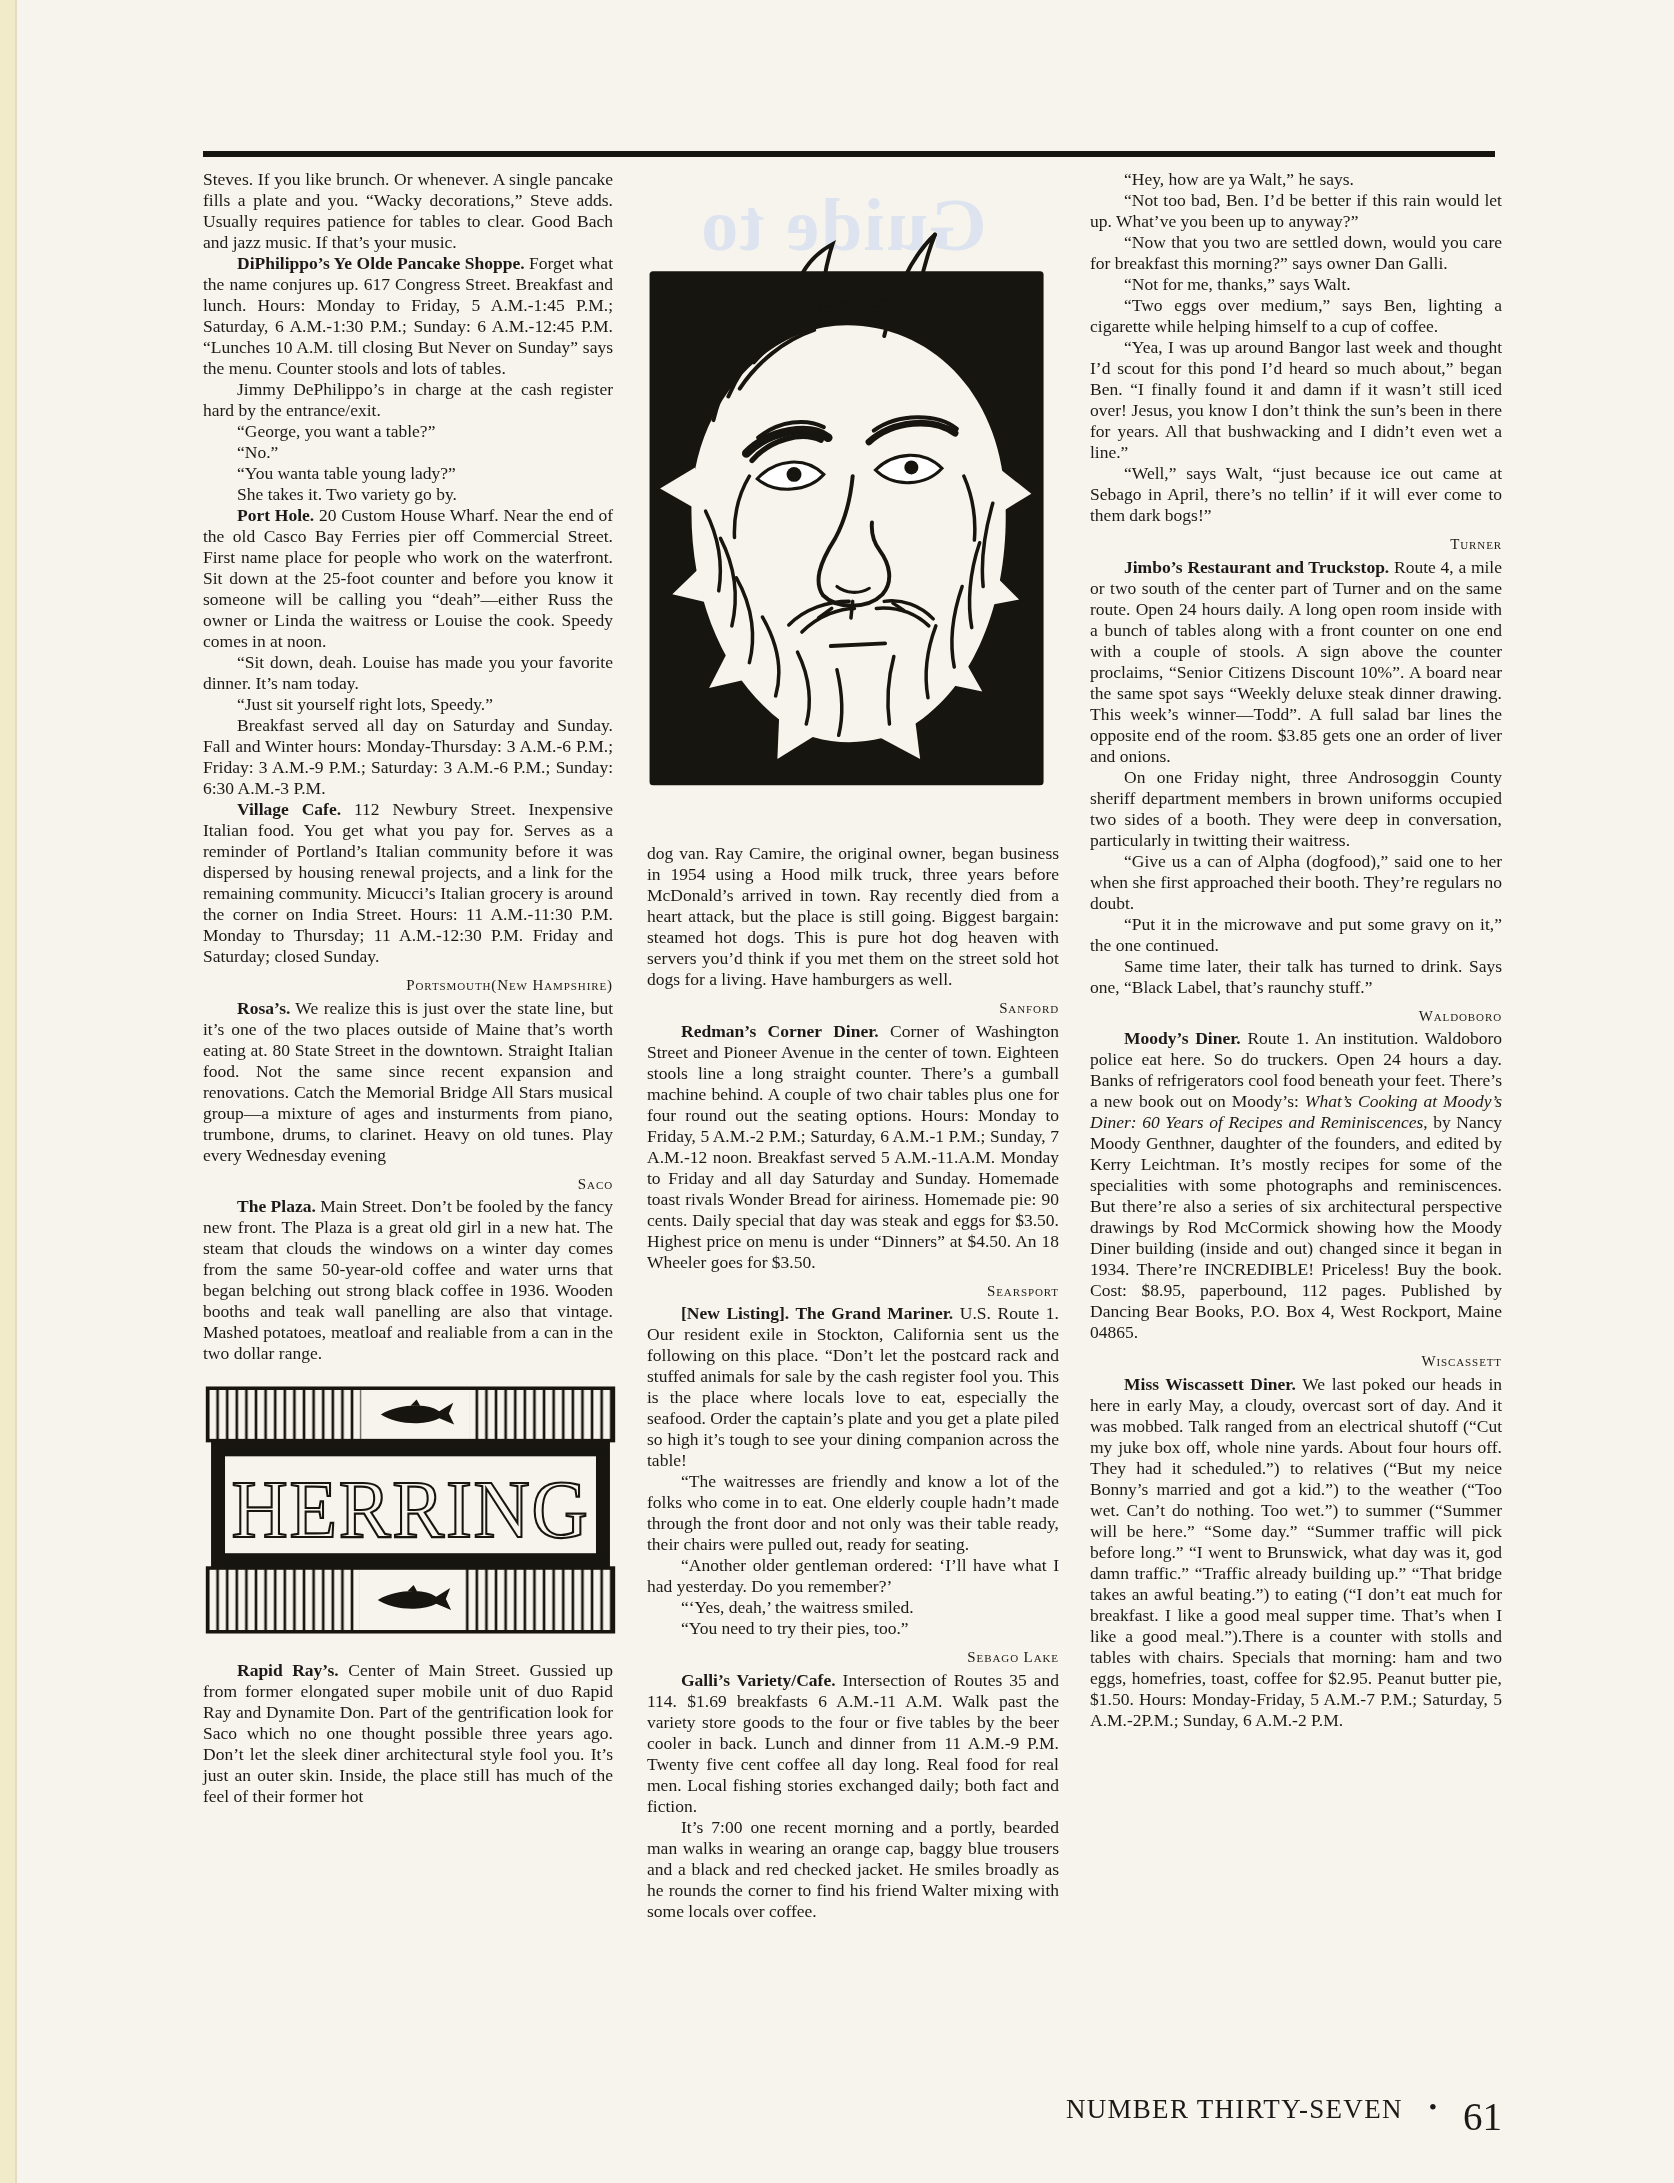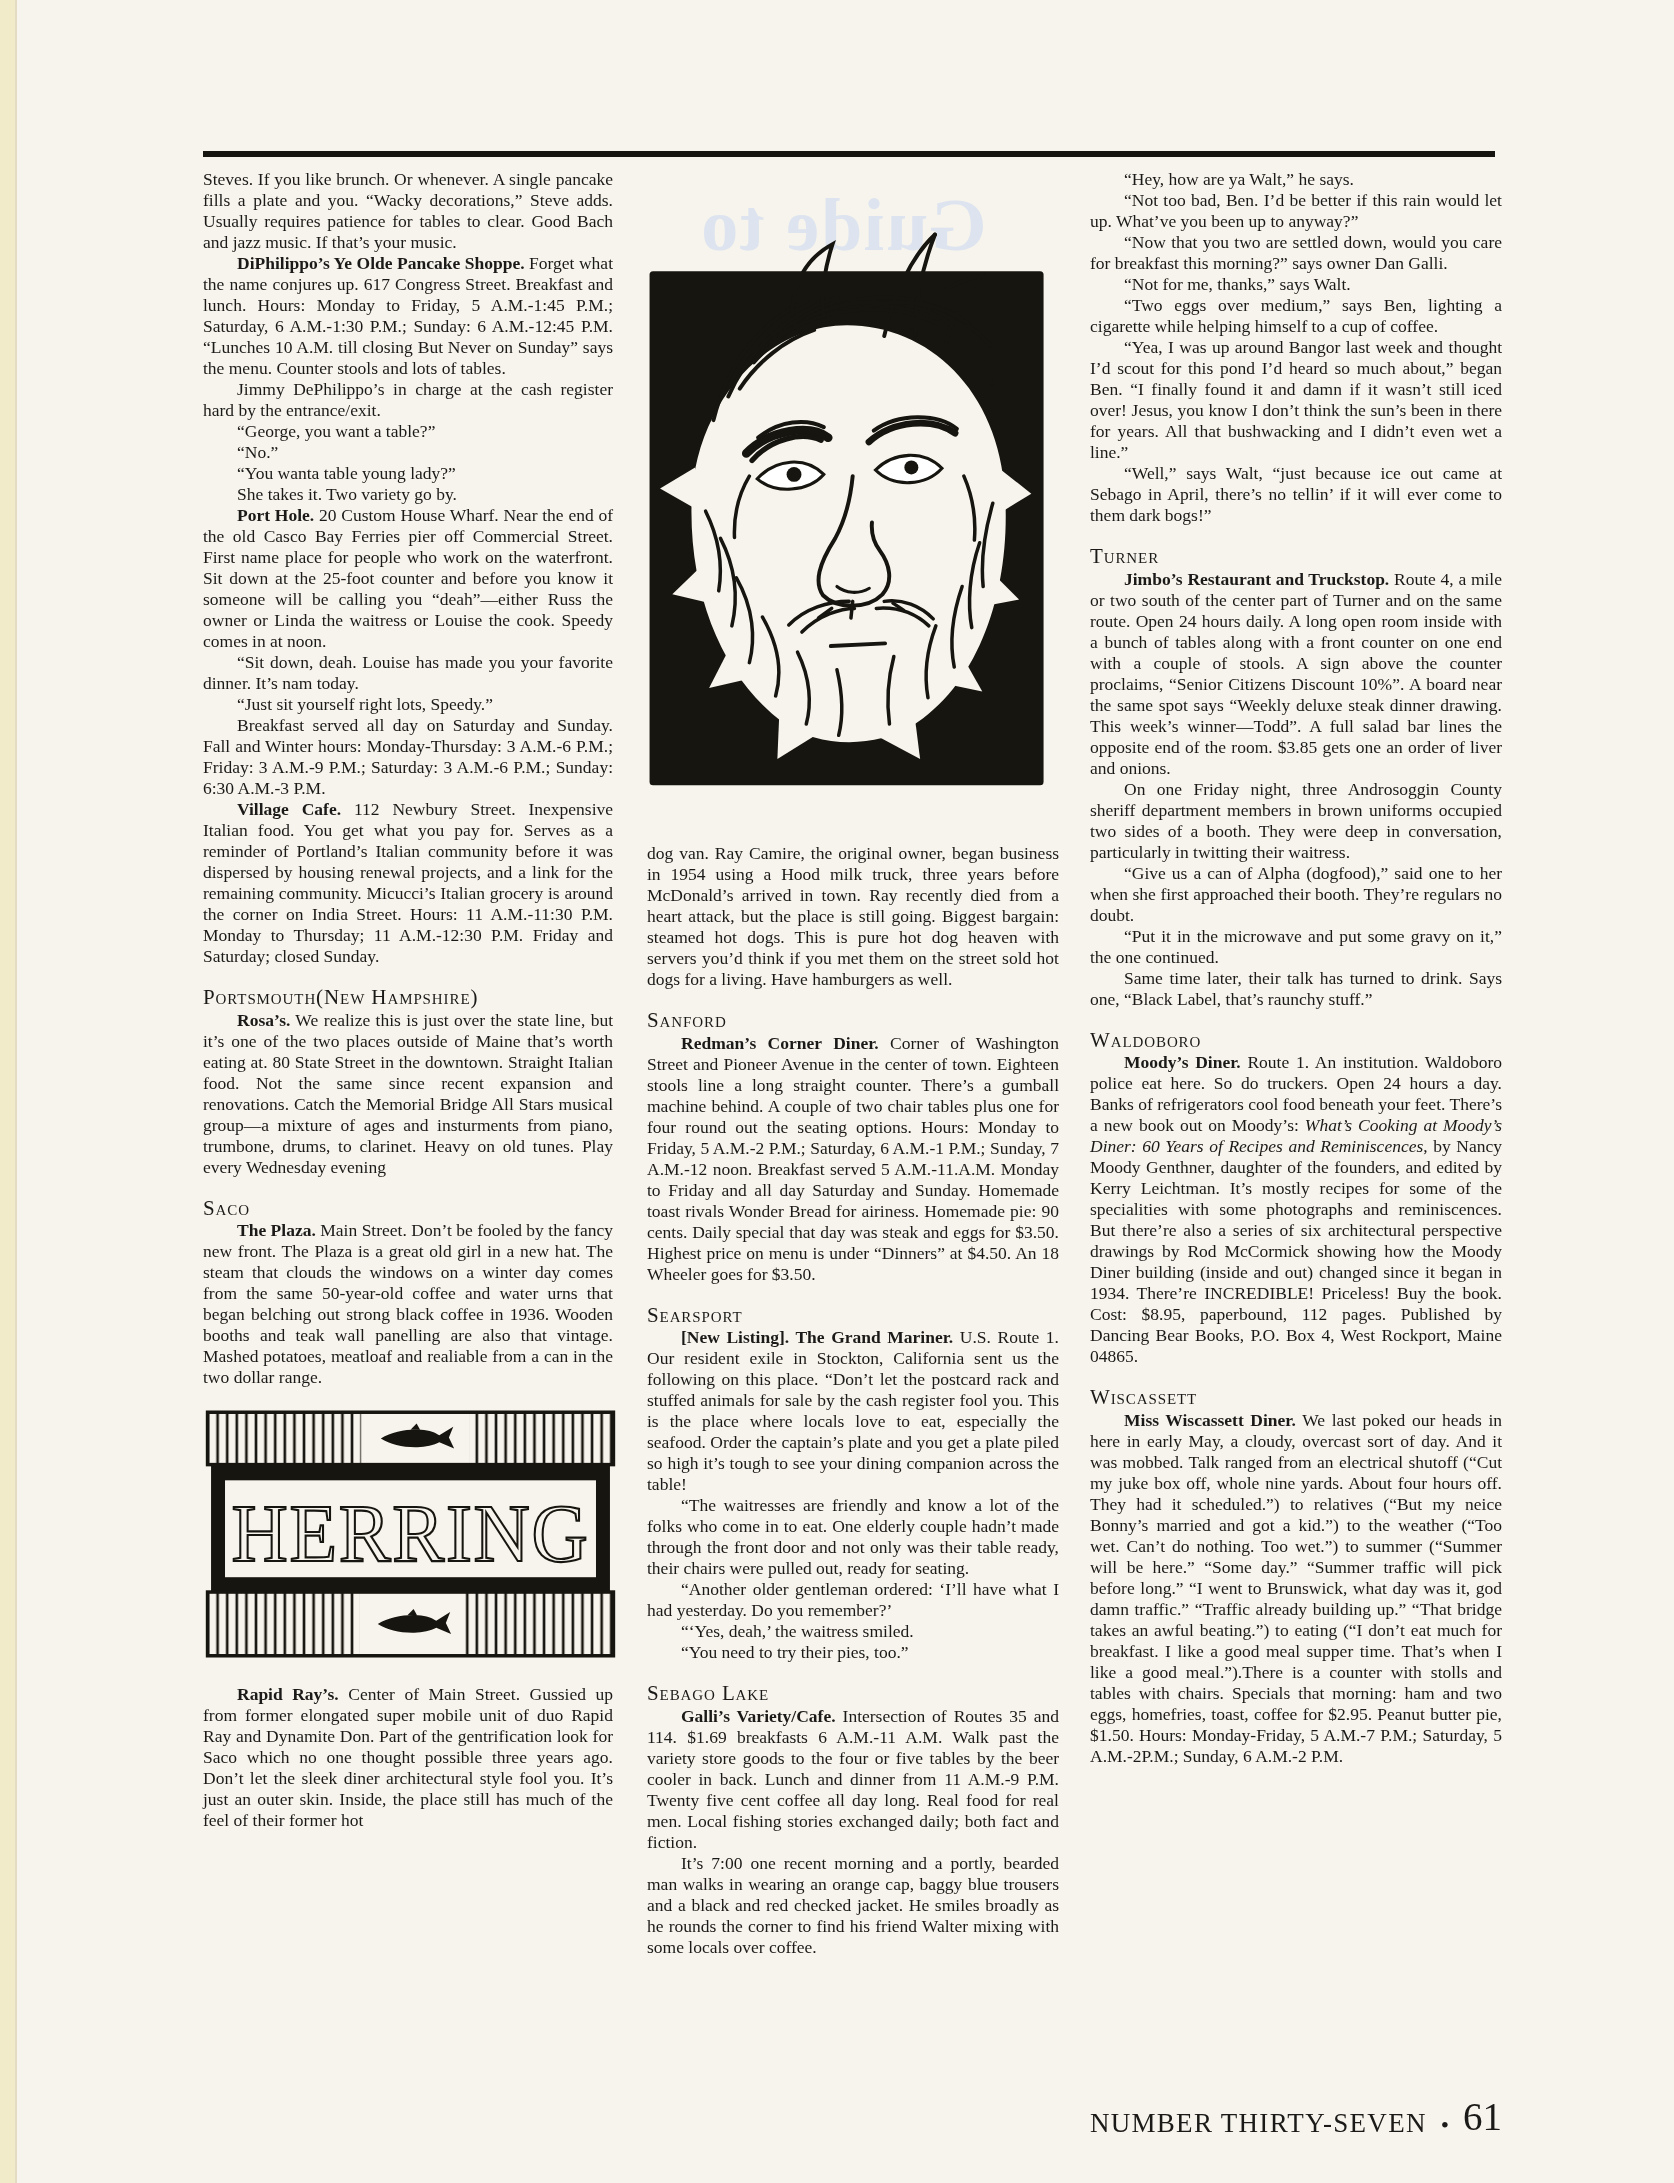--- a/index.html
+++ b/index.html
@@ -24,30 +24,30 @@
   .col{position:absolute;top:169px;z-index:2;font-size:17.5px;line-height:21px;text-align:justify;}
   .col-left{left:203px;width:410px;}
   .col-mid{left:647px;width:412px;}
   .col-right{left:1090px;width:412px;}
 
   p.para{margin:0;padding:0;}
   p.ind{text-indent:34px;}
   .b{font-weight:bold;}
   .i{font-style:italic;}
   .sect{
-    font-variant:small-caps;letter-spacing:0.9px;font-size:21px;
-    margin-top:20px;margin-bottom:1.7px;text-align:left;
+    font-variant:small-caps;letter-spacing:0.9px;font-size:15px;
+    margin-top:8px;margin-bottom:1.7px;text-align:right;
   }
   .figure{margin:0;padding:0;line-height:0;}
   .fig-face{margin-top:62px;margin-bottom:56px;}
   .fig-herring{margin-top:19px;margin-bottom:23px;}
 
   .footer{
     position:absolute;top:2094px;left:961px;width:541px;z-index:2;
-    display:flex;justify-content:flex-end;align-items:flex-end;gap:14px;
+    display:flex;justify-content:flex-end;align-items:flex-start;gap:26px;
   }
   .footer .label{font-size:27px;letter-spacing:1.3px;}
   .footer .dot{font-size:23.6px;}
   .footer .num{font-size:39px;font-weight:normal;}
 </style>
 </head>
 <body>
 
 <div class="page-edge"></div>
 <div class="page-edge-line"></div>

